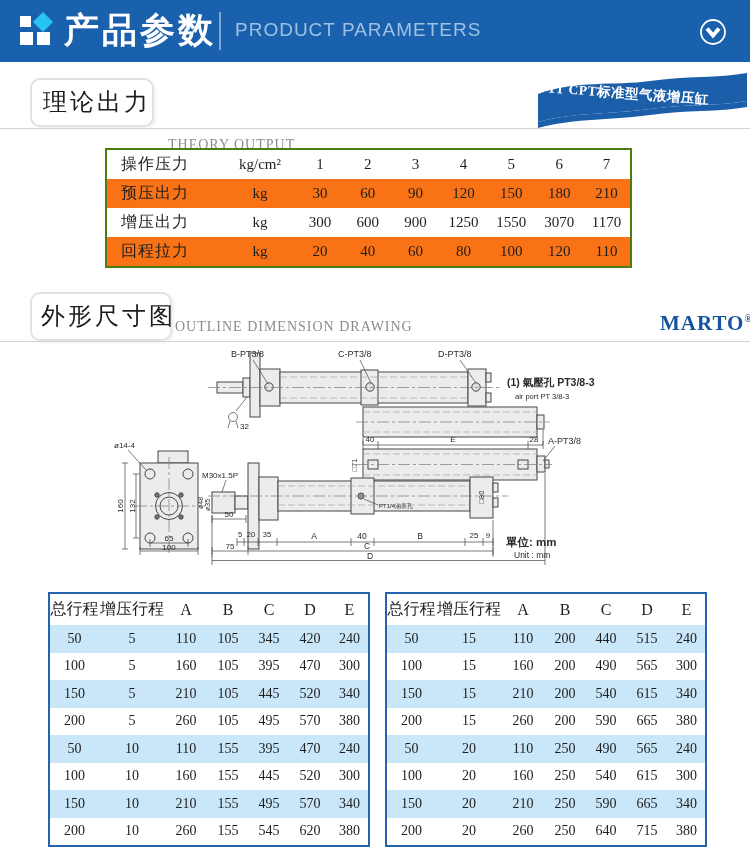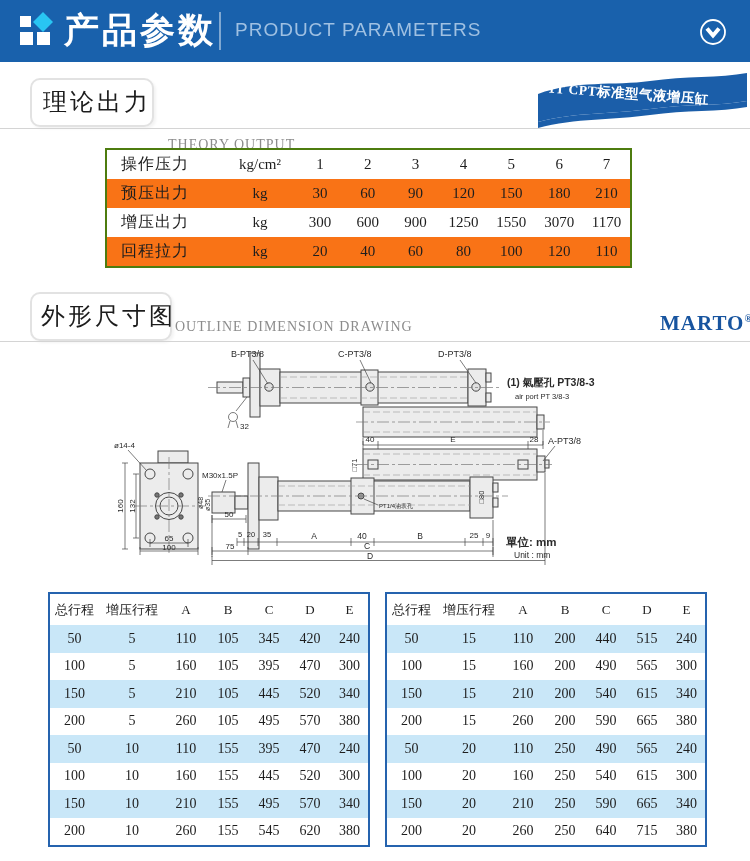--- a/index.html
+++ b/index.html
@@ -30,21 +30,21 @@
   
   .ttable{position:absolute;left:105px;top:148px;width:527px;border-collapse:collapse;
           border:2px solid #4d7c0f;table-layout:fixed;}
   .ttable td{height:29px;text-align:center;font-size:15px;color:#1e1e1e;padding:0;}
   .ttable td.lbl{text-align:left;padding-left:14px;font-size:16px;letter-spacing:1px;}
   .ttable tr.alt{background:#f97316;}
 
   
   .dtable{position:absolute;top:592px;width:320px;border-collapse:collapse;border:2px solid #2563ae;table-layout:fixed;}
   .dtable.left{left:48px;} .dtable.right{left:385px;}
-  .dtable th{height:31px;font-weight:normal;font-size:13px;padding:0;text-align:center;color:#1e1e1e;}
+  .dtable th{height:31px;font-weight:normal;font-size:16px;padding:0;text-align:center;color:#1e1e1e;}
   .dtable td{height:27.5px;text-align:center;font-size:14px;color:#1e1e1e;padding:0;}
   .dtable tr.alt{background:#c9e7f8;}
 
   
   .drawing{position:absolute;left:40px;top:345px;}
   .drawing text{font-family:"Liberation Sans","DejaVu Sans",sans-serif;fill:#2a2a2a;}
 </style>
 </head>
 <body>
 

